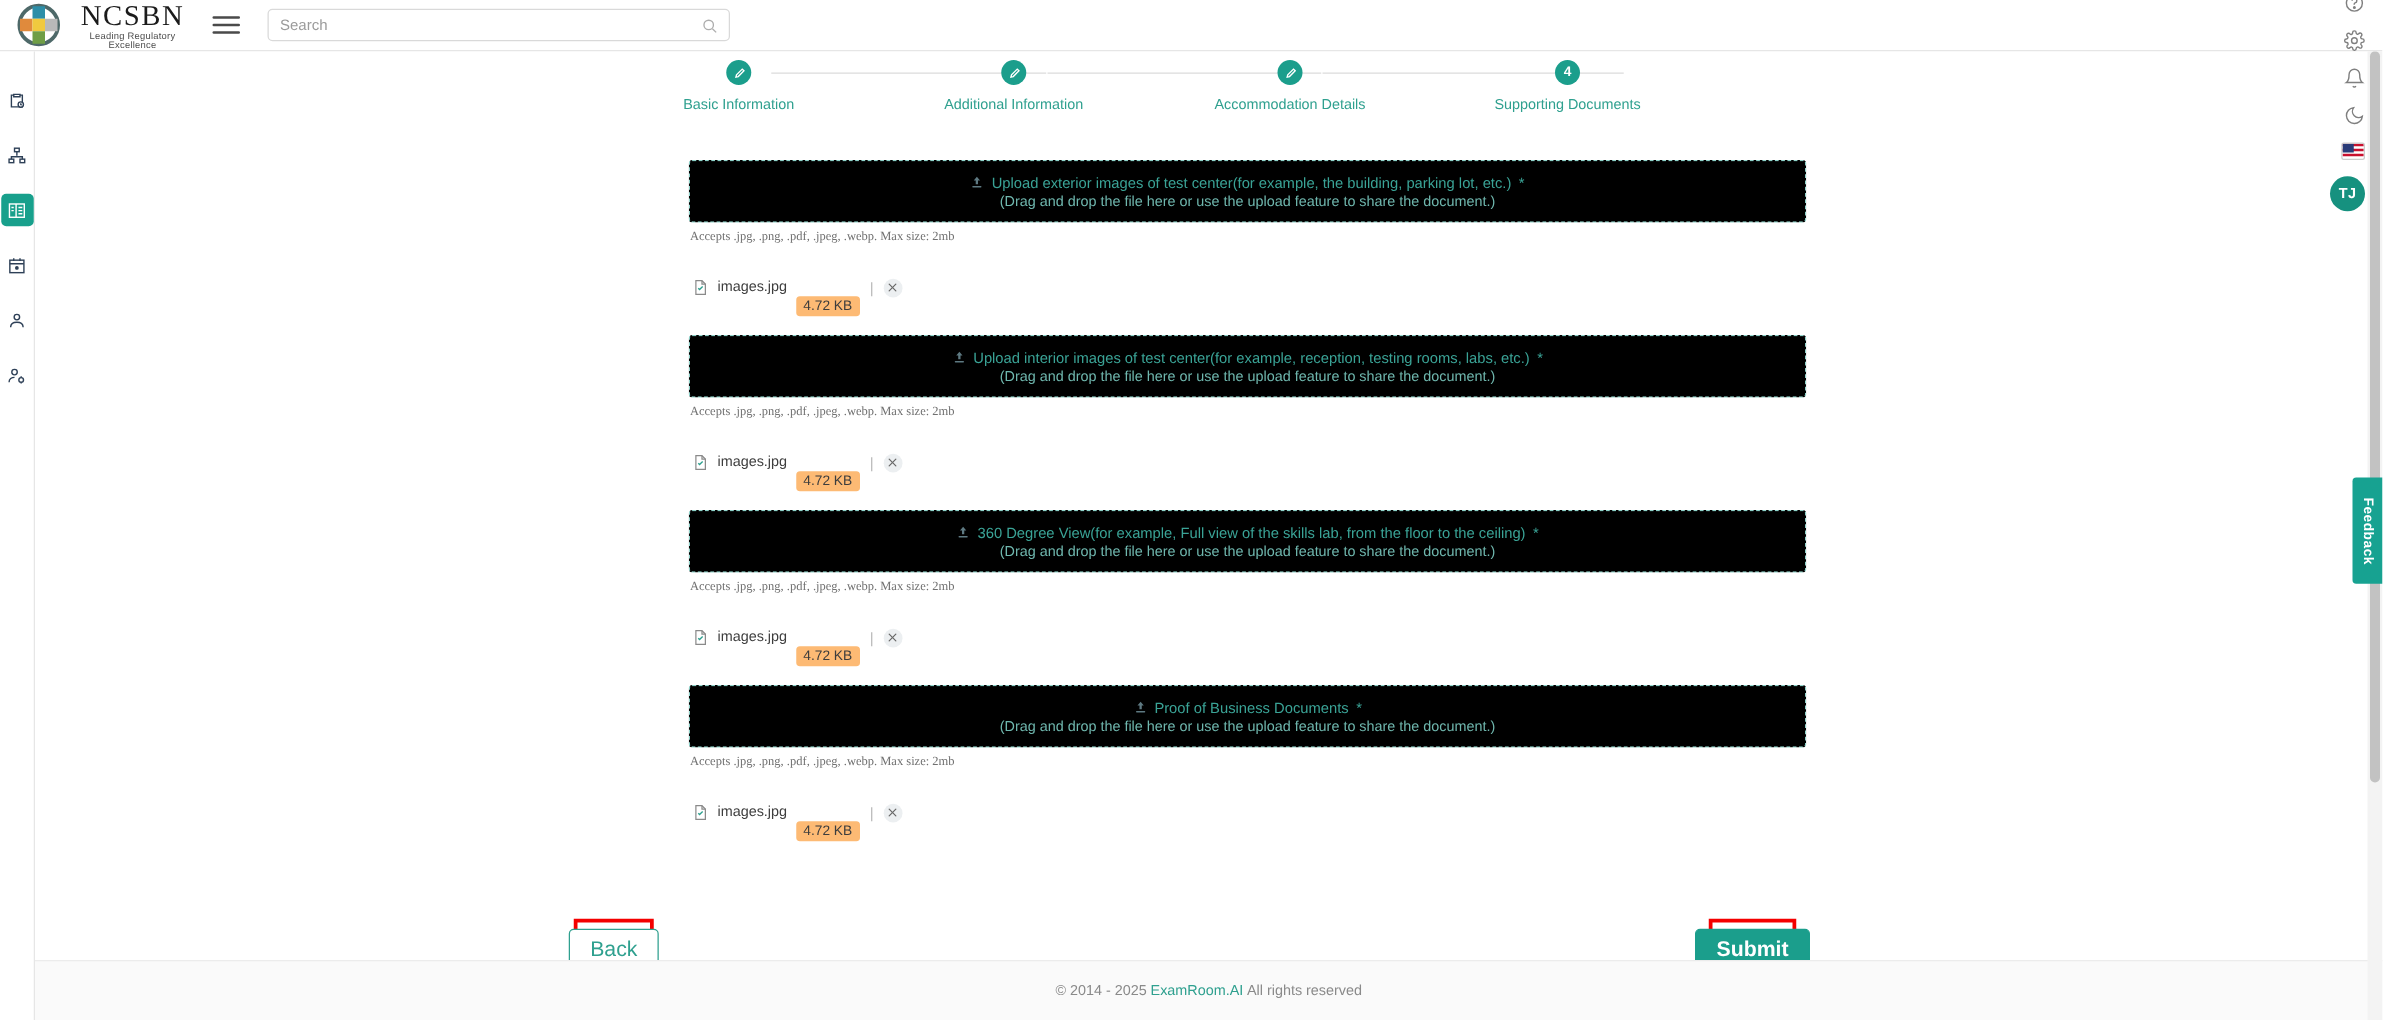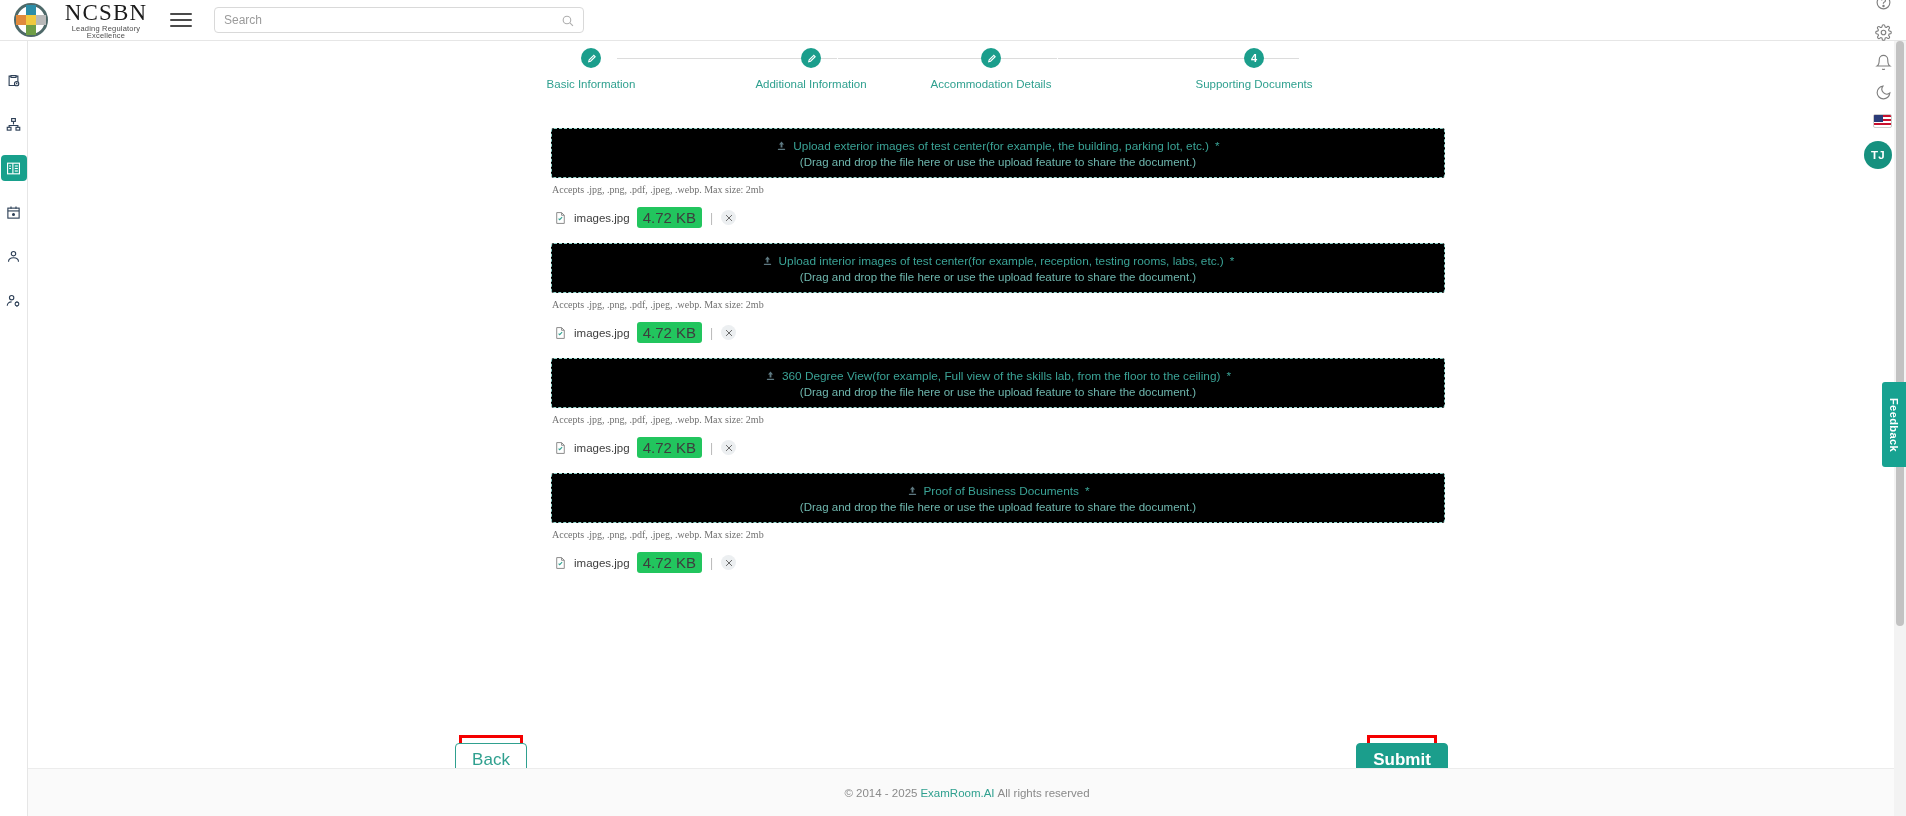--- a/index.html
+++ b/index.html
@@ -120,22 +120,23 @@
   .drop-line1 { display:flex; align-items:center; gap:6px; font-size:11.8px; color:#3aa396; }
   .drop-line1 .req { color:#3aa396; }
   .upload-ico { width:11px; height:12px; opacity:.85; }
   .drop-line2 { font-size:11.5px; color:#6fb7ae; margin-top:3px; }
   .accepts { font-size:10px; color:#707070; margin-top:6px; margin-left:1px;font-family:Liberation Serif, serif; }
 
   .filerow { display:flex; align-items:center; gap:7px; margin-top:12px; margin-left:3px; }
   .file-ico { width:13px;height:14px; }
   .file-name { font-size:11.5px; color:#3d3d3d; }
   .file-size {
-    font-size:15px; color:#3d3d3d; background:#22c55e; border-radius:3px;
+    font-size:11px; color:#3d3d3d; background:#fdba74; border-radius:3px;
     padding:2px 6px;
+    margin-top:30px;
   }
   .sep { color:#b8b8b8; font-size:12px; margin:0 1px; }
   .file-x {
     width:15px;height:15px;border-radius:50%;background:#eceff1;
     display:flex;align-items:center;justify-content:center;cursor:pointer;
   }
   .file-x svg { width:8px;height:8px; }
 
   .block { margin-bottom:15px; }
 
@@ -340,21 +341,21 @@
 
       <div class="step" style="left:663px">
         <div class="step-circle">
           <svg viewBox="0 0 24 24" fill="none" stroke="#ffffff" stroke-width="2.4" stroke-linecap="round">
             <path d="M17 5 7 15l-1 4 4-1L20 8z"></path>
           </svg>
         </div>
         <div class="step-label">Additional Information</div>
       </div>
 
-      <div class="step" style="left:843px">
+      <div class="step" style="left:884px">
         <div class="step-circle">
           <svg viewBox="0 0 24 24" fill="none" stroke="#ffffff" stroke-width="2.4" stroke-linecap="round">
             <path d="M17 5 7 15l-1 4 4-1L20 8z"></path>
           </svg>
         </div>
         <div class="step-label">Accommodation Details</div>
       </div>
 
       <div class="step" style="left:1106px">
         <div class="step-circle">4</div>

